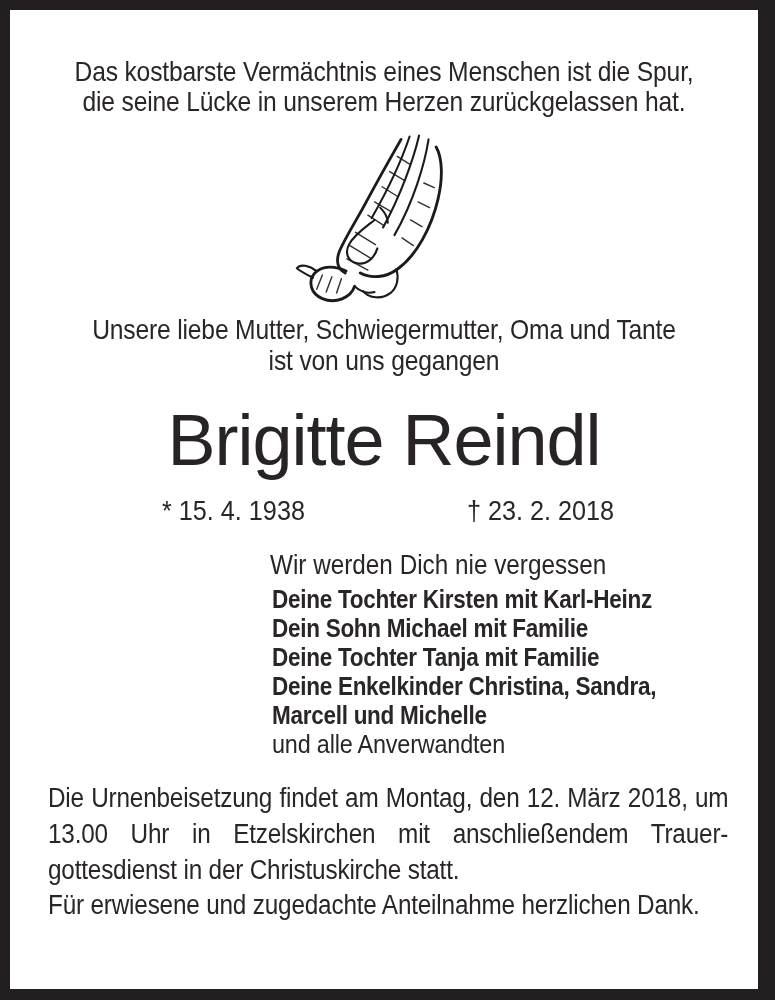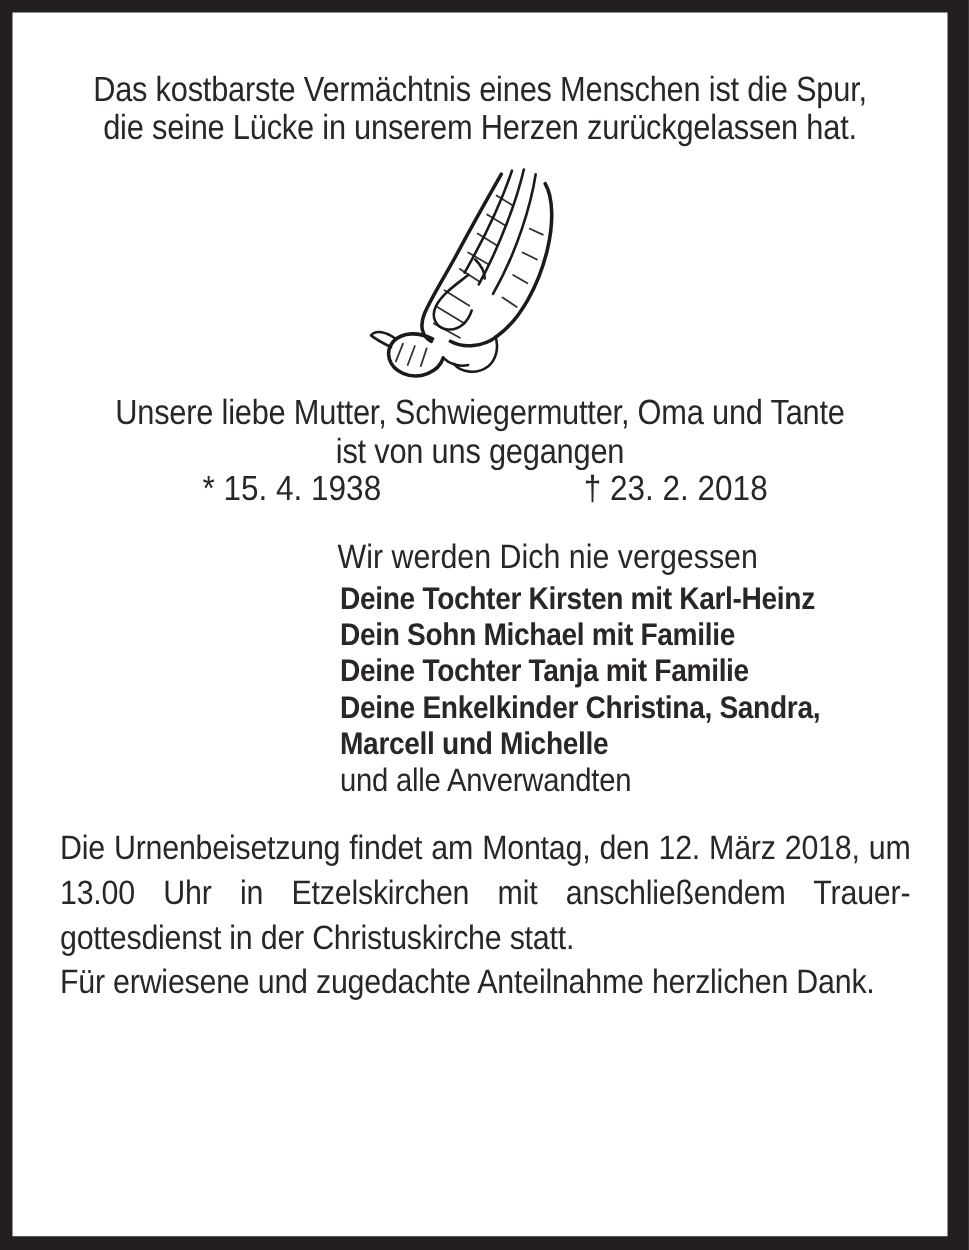--- a/index.html
+++ b/index.html
@@ -52,20 +52,21 @@
     color: #282425;
   }
   .maiden {
     margin-top: 9px;
     text-align: center;
     font-size: 25px; line-height: 28px;
     font-weight: 700;
   }
   .dates {
     position: relative;
+    margin-top: 16px;
     height: 30px;
     font-size: 28px; line-height: 30px;
   }
   .dates .birth { position: absolute; left: 152px; top: 0; white-space: nowrap; }
   .dates .death { position: absolute; left: 457px; top: 0; white-space: nowrap; }
   .farewell {
     margin: 24px 0 0 260px;
     font-size: 27px; line-height: 30px;
     white-space: nowrap;
   }
@@ -150,20 +151,21 @@
       <path class="hatch" d="M35,155 l-6,15"></path>
       <path class="hatch" d="M45,157 l-6,16"></path>
       <path class="hatch" d="M55,159 l-5,15"></path>
     </svg>
 
     <div class="intro cond-c">
       <span>Unsere liebe Mutter, Schwiegermutter, Oma und Tante</span><br>
       <span>ist von uns gegangen</span>
     </div>
 
+    <div class="name">Brigitte Reindl</div>
 
 
     <div class="dates">
       <span class="birth cond-l">* 15. 4. 1938</span>
       <span class="death cond-l">† 23. 2. 2018</span>
     </div>
 
     <div class="farewell cond-l">Wir werden Dich nie vergessen</div>
 
     <div class="mourners cond-l">

